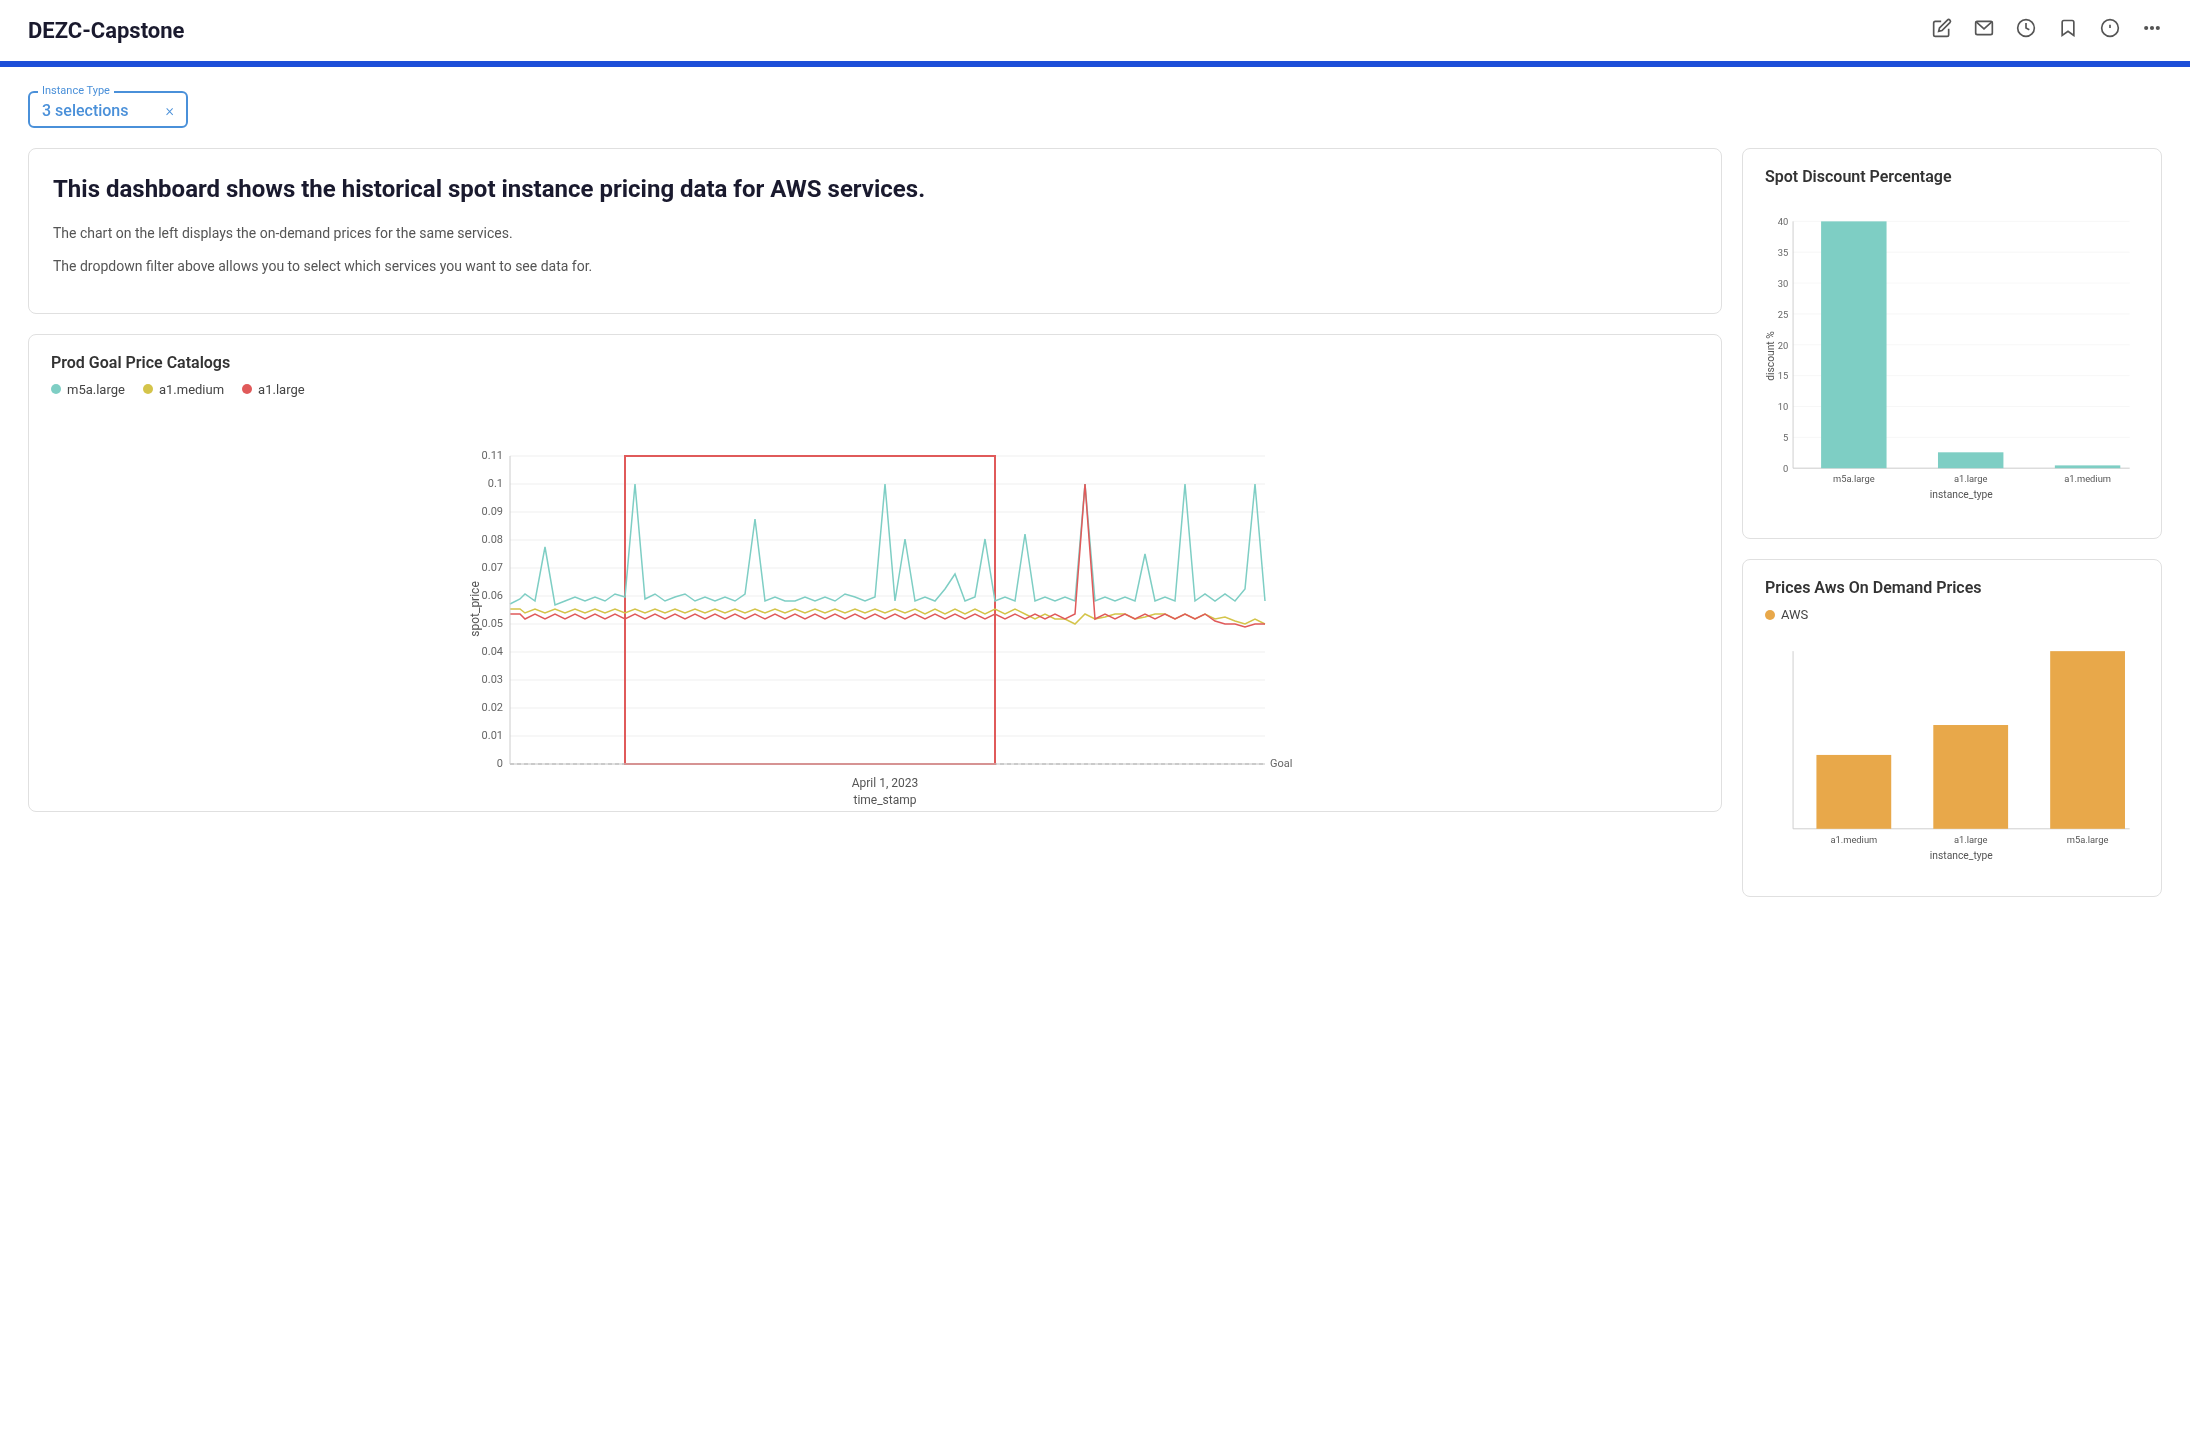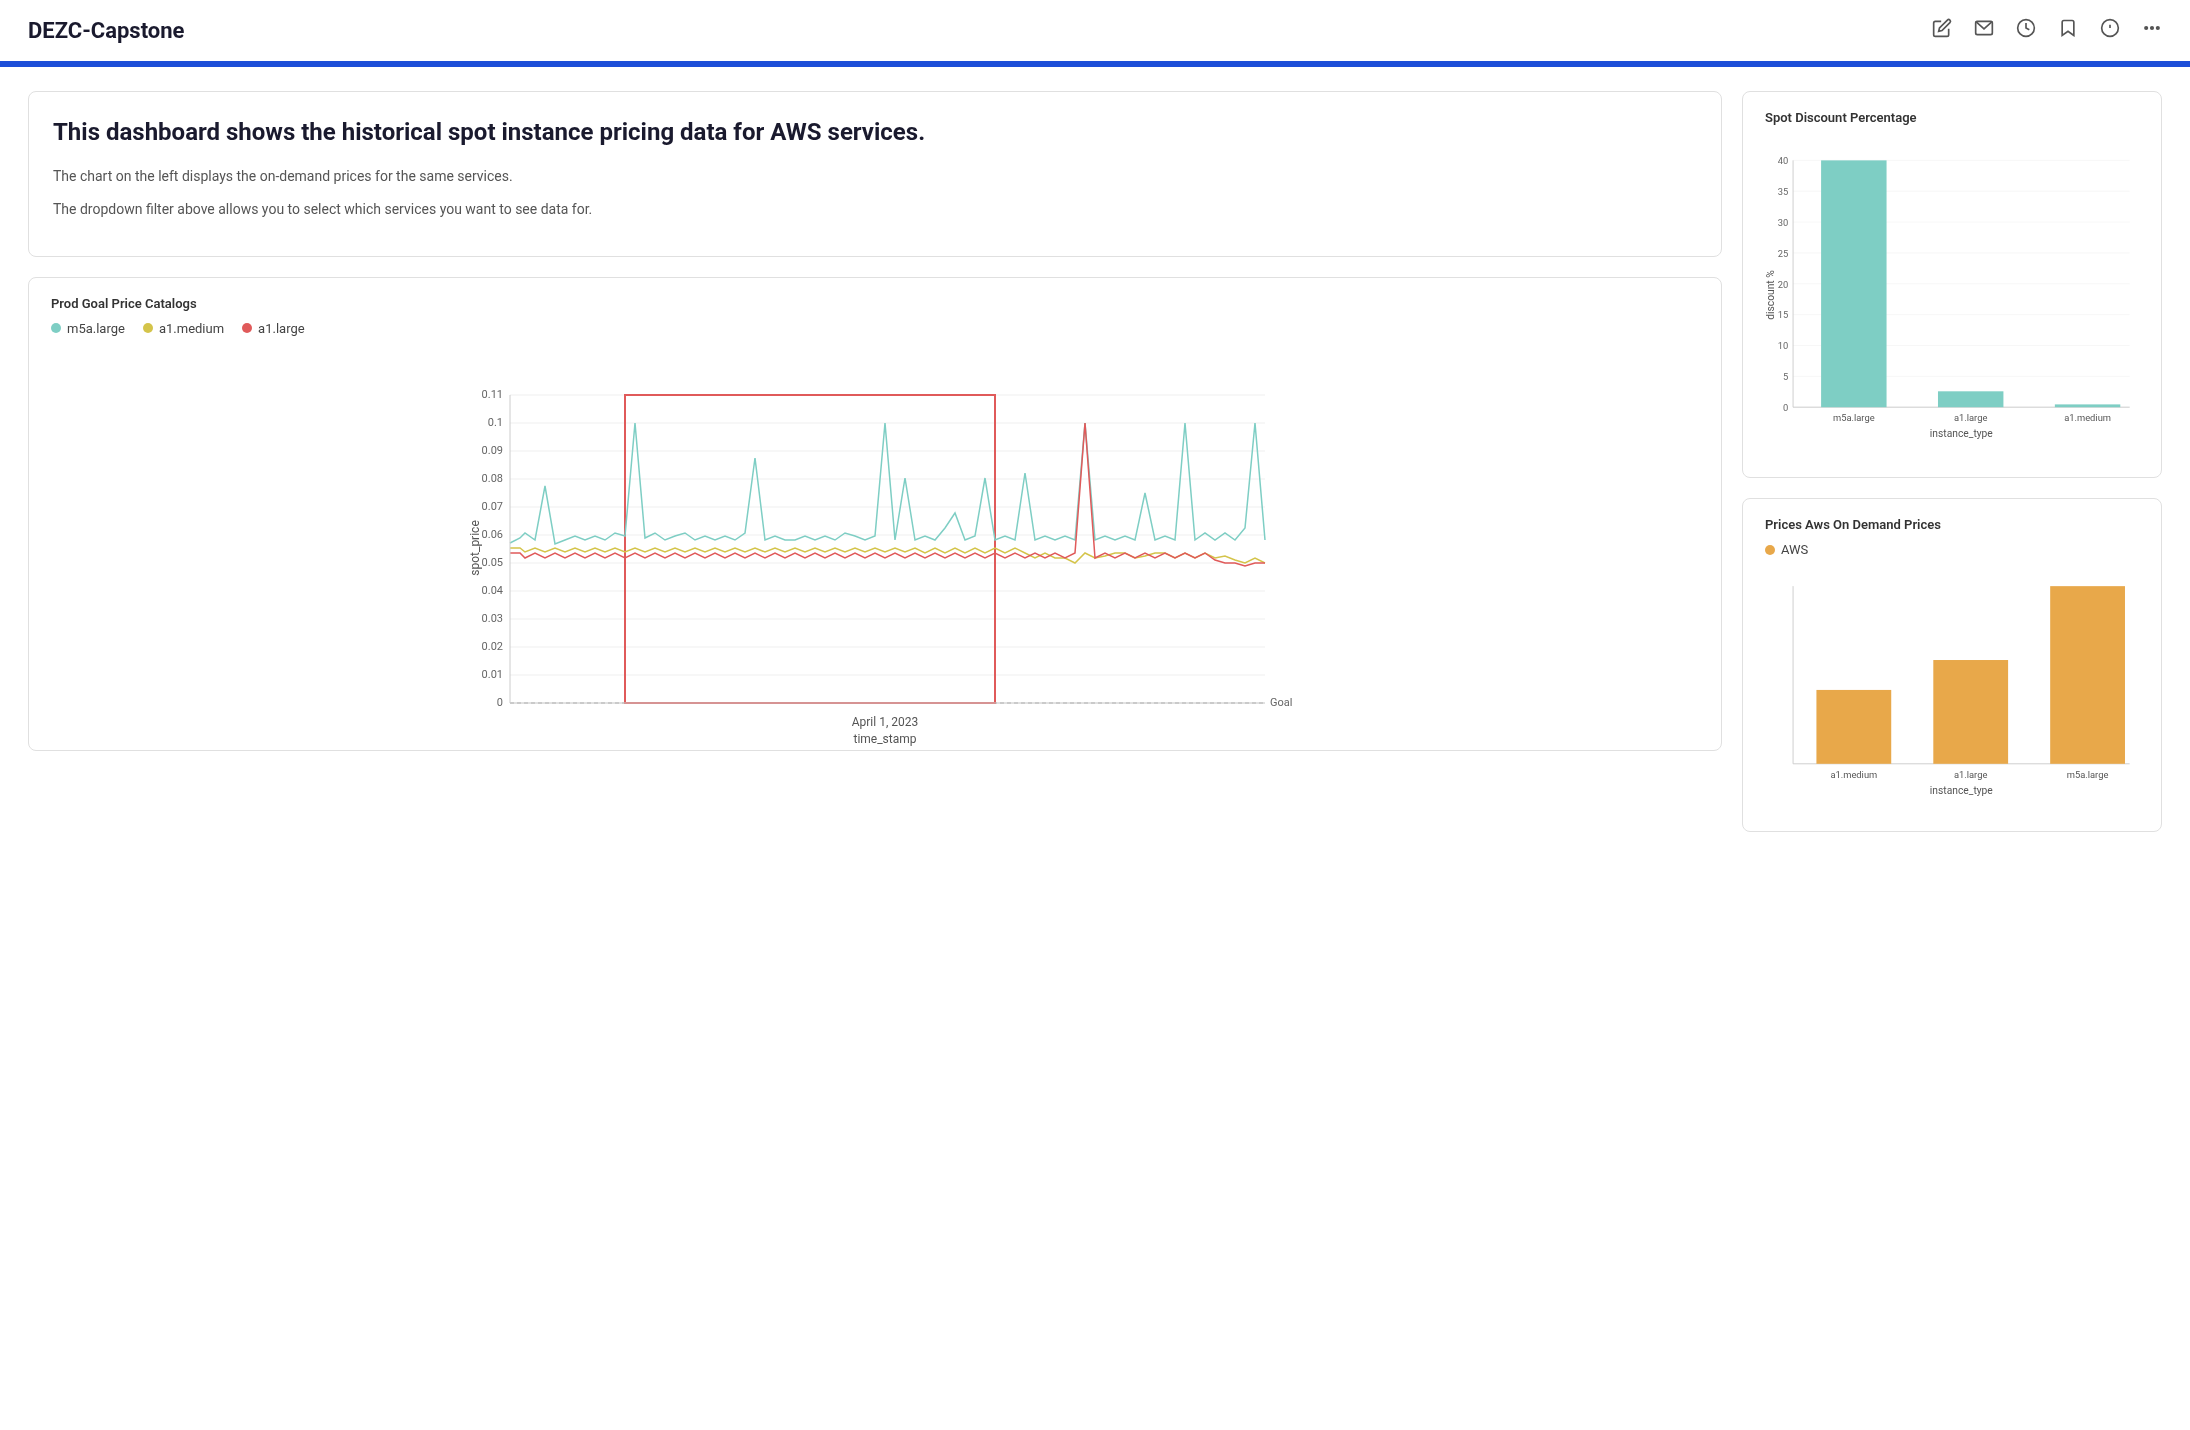--- a/index.html
+++ b/index.html
@@ -113,21 +113,21 @@
       line-height: 1.4;
     }
     .intro-card .sub-text {
       font-size: 14px;
       color: #555;
     }
     .chart-card {
       padding: 18px 22px;
     }
     .chart-title {
-      font-size: 13px;
+      font-size: 16px;
       font-weight: 600;
       color: #333;
       margin-bottom: 10px;
     }
     .legend {
       display: flex;
       gap: 18px;
       margin-bottom: 12px;
       flex-wrap: wrap;
     }
@@ -214,20 +214,29 @@
             <circle cx="5" cy="12" r="1.5" fill="#555"></circle>
             <circle cx="12" cy="12" r="1.5" fill="#555"></circle>
             <circle cx="19" cy="12" r="1.5" fill="#555"></circle>
           </svg>
       </span>
     </div>
   </div>
 
   <div class="main-content">
 
+    <div class="filter-section">
+      <div class="filter-pill">
+        <span class="filter-pill-label">Instance Type</span>
+        <div class="filter-pill-content">
+          <span class="filter-pill-value">3 selections</span>
+          <span class="filter-pill-close">×</span>
+        </div>
+      </div>
+    </div>
 
     <div class="dashboard-grid">
 
       <div class="left-column">
 
         <div class="card intro-card">
           <p class="main-heading">This dashboard shows the historical spot instance pricing data for AWS services.</p>
           <p class="sub-text">The chart on the left displays the on-demand prices for the same services.</p>
           <p class="sub-text">The dropdown filter above allows you to select which services you want to see data for.</p>
         </div>

